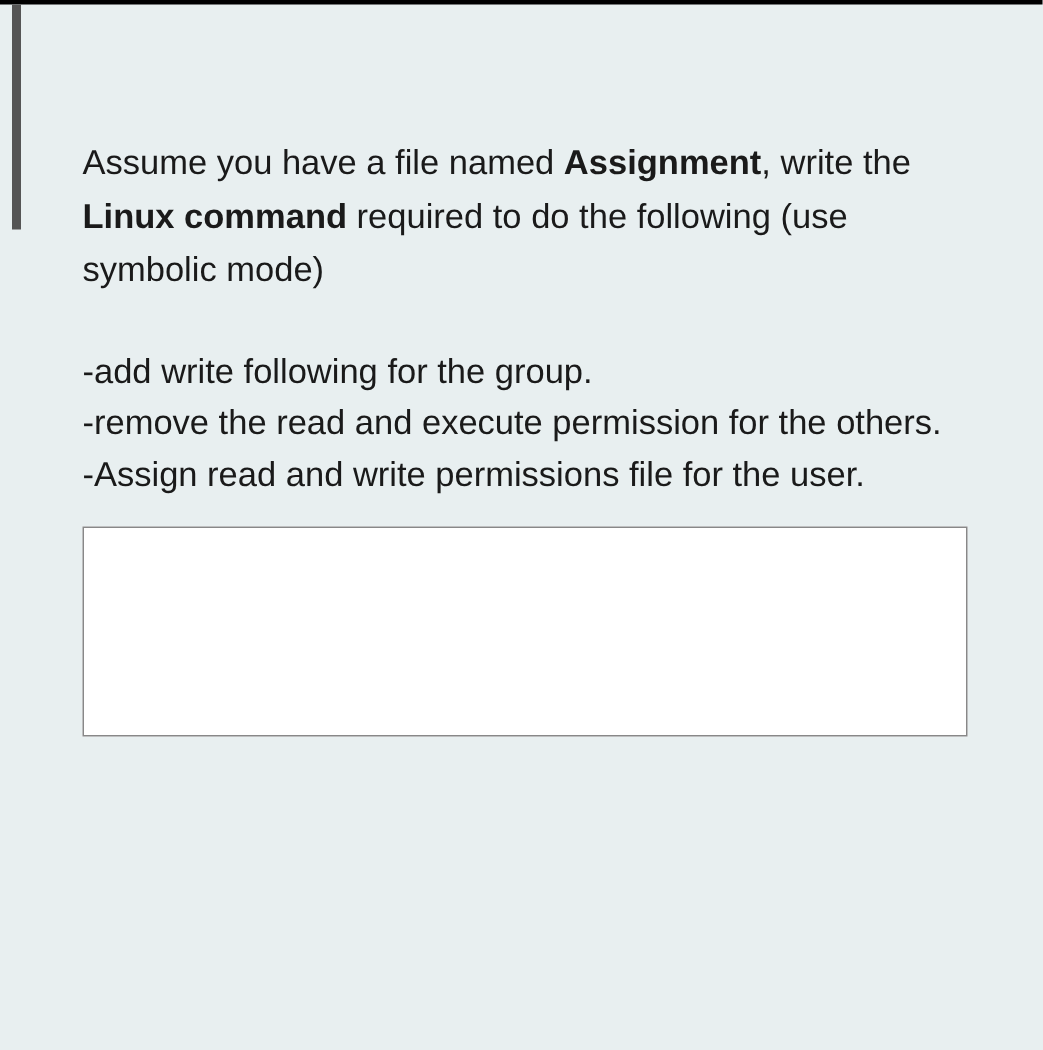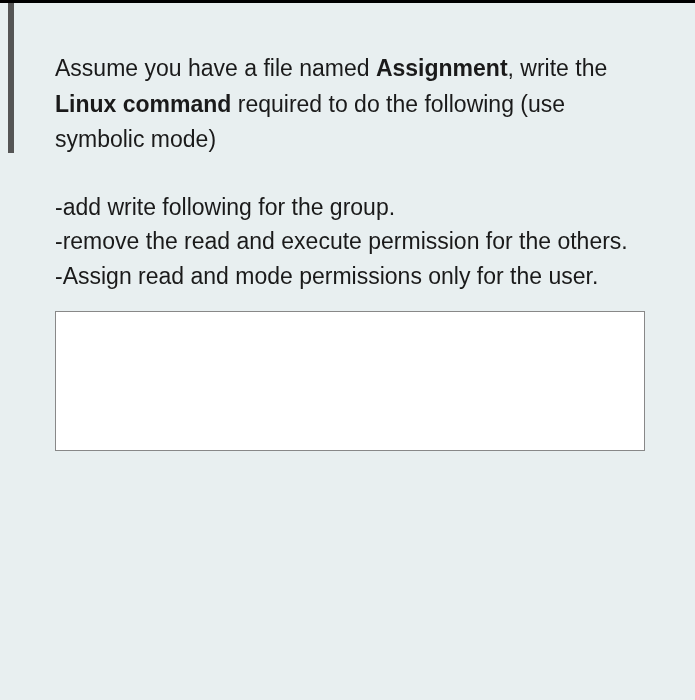--- a/index.html
+++ b/index.html
@@ -18,20 +18,21 @@
   .left-border {
     position: absolute;
     left: 8px;
     top: 0;
     width: 6px;
     height: 150px;
     background: #555;
   }
   .content {
     padding: 48px 50px 30px 55px;
+    margin-top: 40px;
   }
   .question-text {
     font-size: 23px;
     line-height: 1.55;
     color: #1a1a1a;
     margin-bottom: 32px;
   }
   .question-text .bold {
     font-weight: bold;
   }
@@ -66,18 +67,18 @@
 
 <div class="content">
 
   <p class="question-text">
     <span>Assume you have a file named </span><span class="bold">Assignment</span><span>, write the </span><span class="bold">Linux command</span><span> required to do the following (use symbolic mode)</span>
   </p>
 
   <div class="bullet-list">
     <div>-add write following for the group.</div>
     <div>-remove the read and execute permission for the others.</div>
-    <div>-Assign read and mode permissions only for the user.</div>
+    <div>-Assign read and write permissions file for the user.</div>
   </div>
 
 
   <textarea class="answer-box" placeholder="" style=""></textarea>
 </div>
 
 </body></html>

